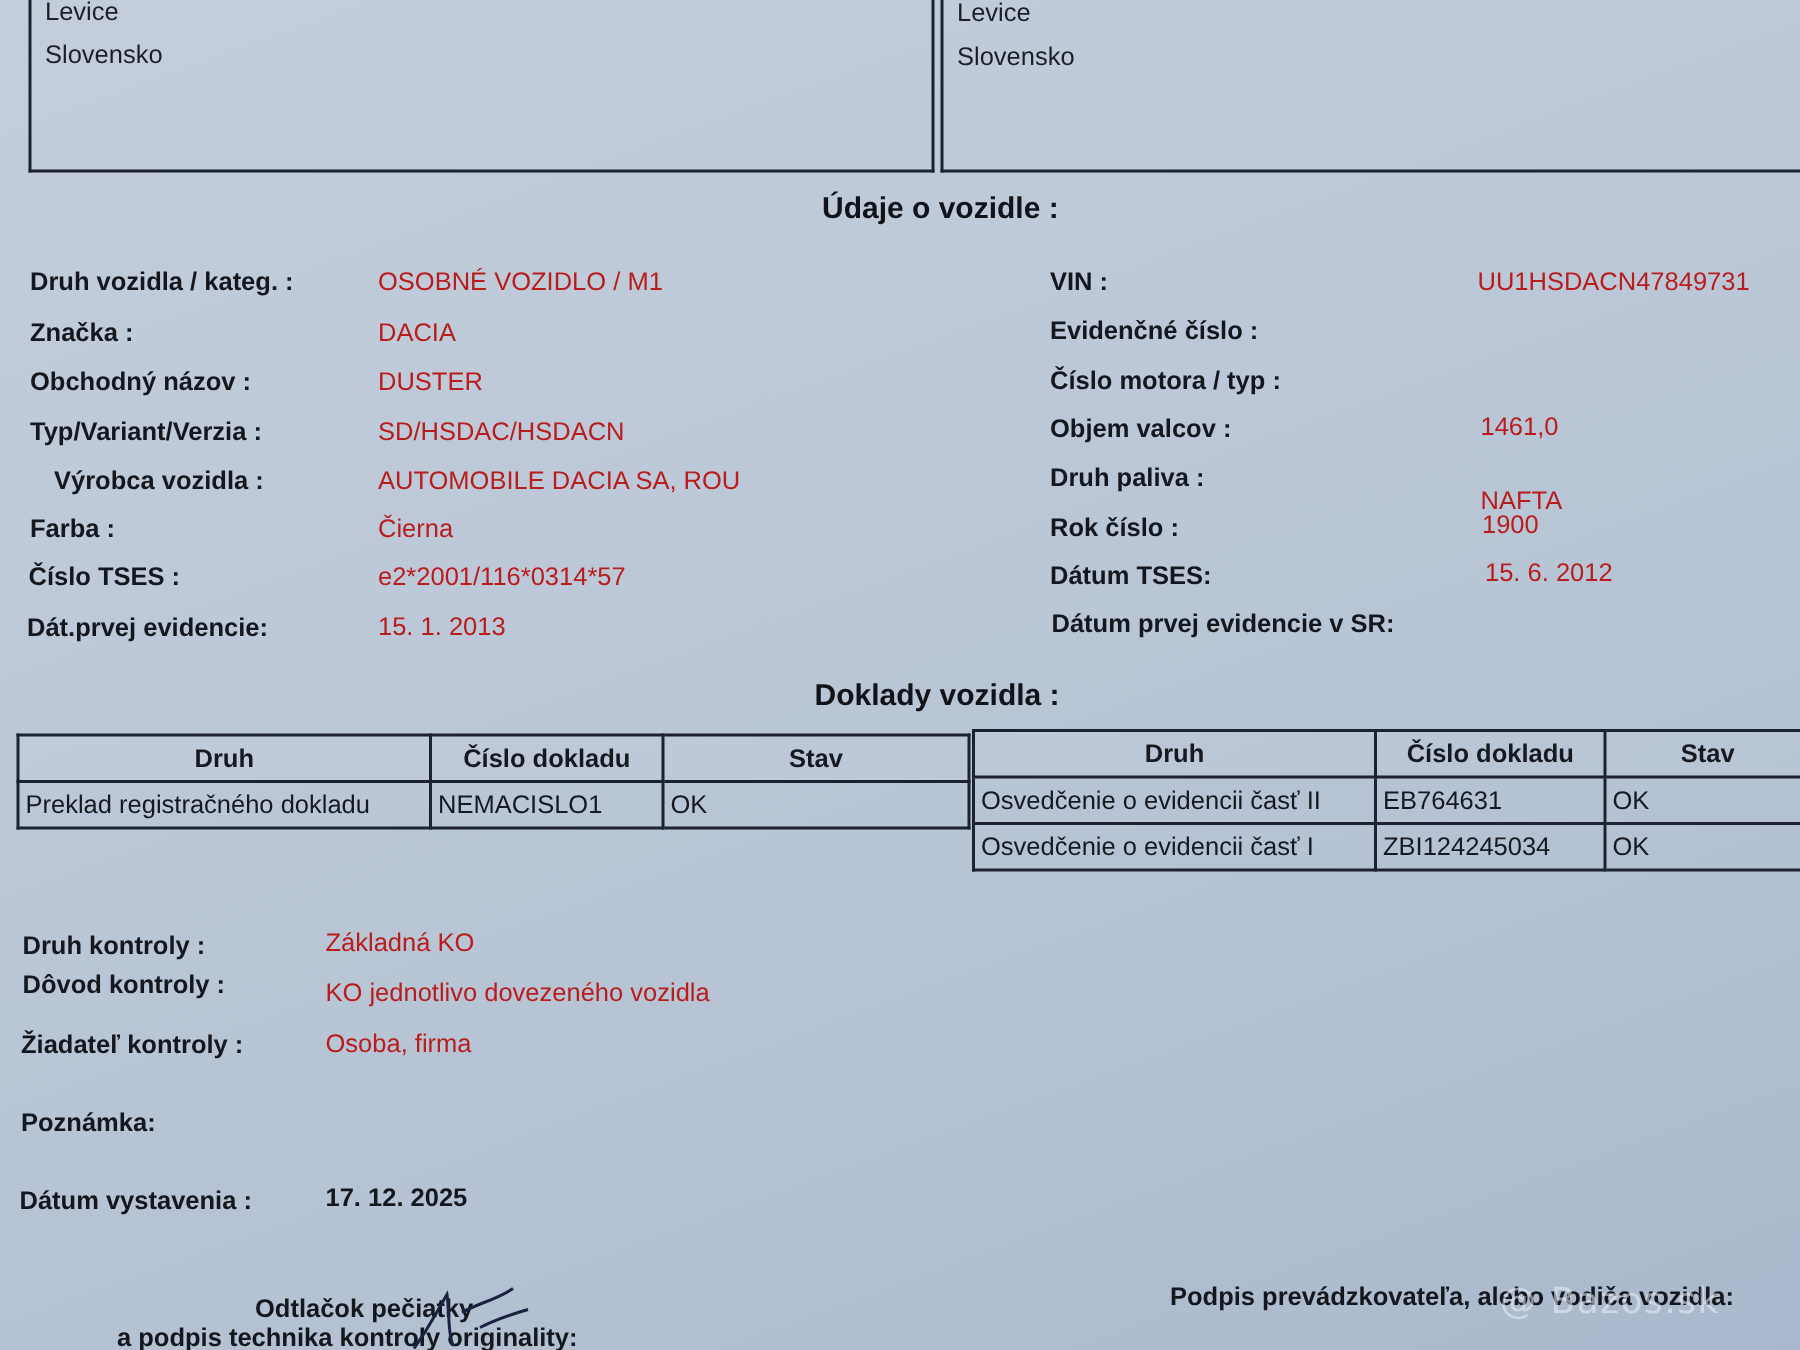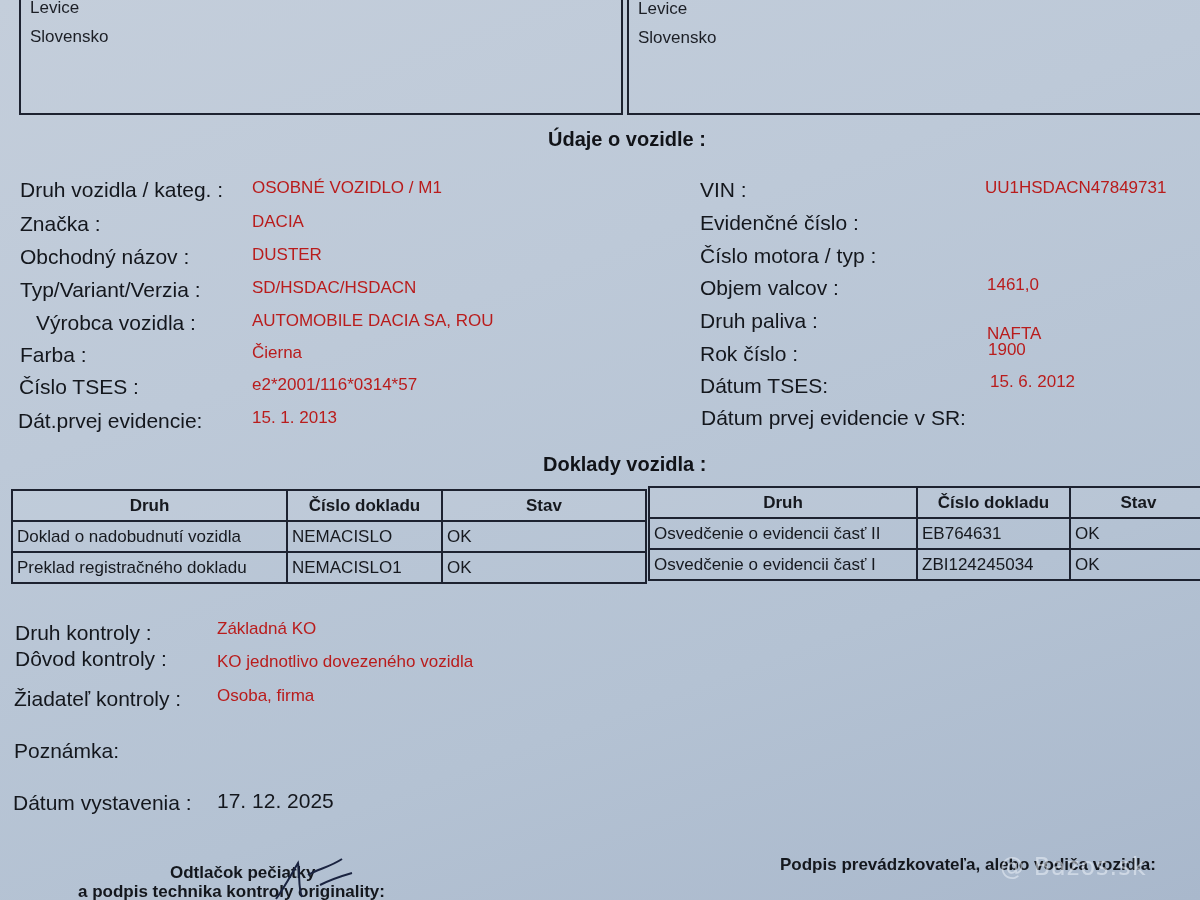--- a/index.html
+++ b/index.html
@@ -9,21 +9,21 @@
       font-family: "Liberation Sans", sans-serif;
       color: #15181e;
     }
     .addr-box {
       position: absolute; border: 2px solid #1d2230; border-top: none;
     }
     .addr-box .line { position: absolute; font-size: 17px; color: #1c1f26; }
     .section-title {
       position: absolute; font-weight: bold; font-size: 20px; color: #111318;
     }
-    .lbl { position: absolute; font-weight: normal; font-size: 21px; color: #14171d; white-space: nowrap; }
+    .lbl { position: absolute; font-weight: bold; font-size: 17px; color: #14171d; white-space: nowrap; }
     .val { position: absolute; font-size: 17px; color: #b91c1c; white-space: nowrap; }
     table.docs {
       position: absolute; border-collapse: collapse; font-size: 17px;
     }
     table.docs td, table.docs th {
       border: 2px solid #1d2230; padding: 0 4px; height: 29px; white-space: nowrap;
       color: #16191f;
     }
     table.docs th { font-weight: bold; text-align: center; background: rgba(255,255,255,0.06); }
     table.docs td { text-align: left; }
@@ -103,25 +103,20 @@
 <div class="section-title" style="left:543px; top:453px;">Doklady vozidla :</div>
 
 <table class="docs" style="left:11px; top:489px; width:636px;">
   <tbody>
       <tr>
     <th style="width:265px;">Druh</th>
     <th style="width:145px;">Číslo dokladu</th>
     <th>Stav</th>
   </tr>
   <tr>
-    <td>Doklad o nadobudnutí vozidla</td>
-    <td>NEMACISLO</td>
-    <td>OK</td>
-  </tr>
-  <tr>
     <td>Preklad registračného dokladu</td>
     <td>NEMACISLO1</td>
     <td>OK</td>
   </tr>
 </tbody>
   </table>
 
 <table class="docs" style="left:648px; top:486px; width:560px;">
   <tbody>
       <tr>

